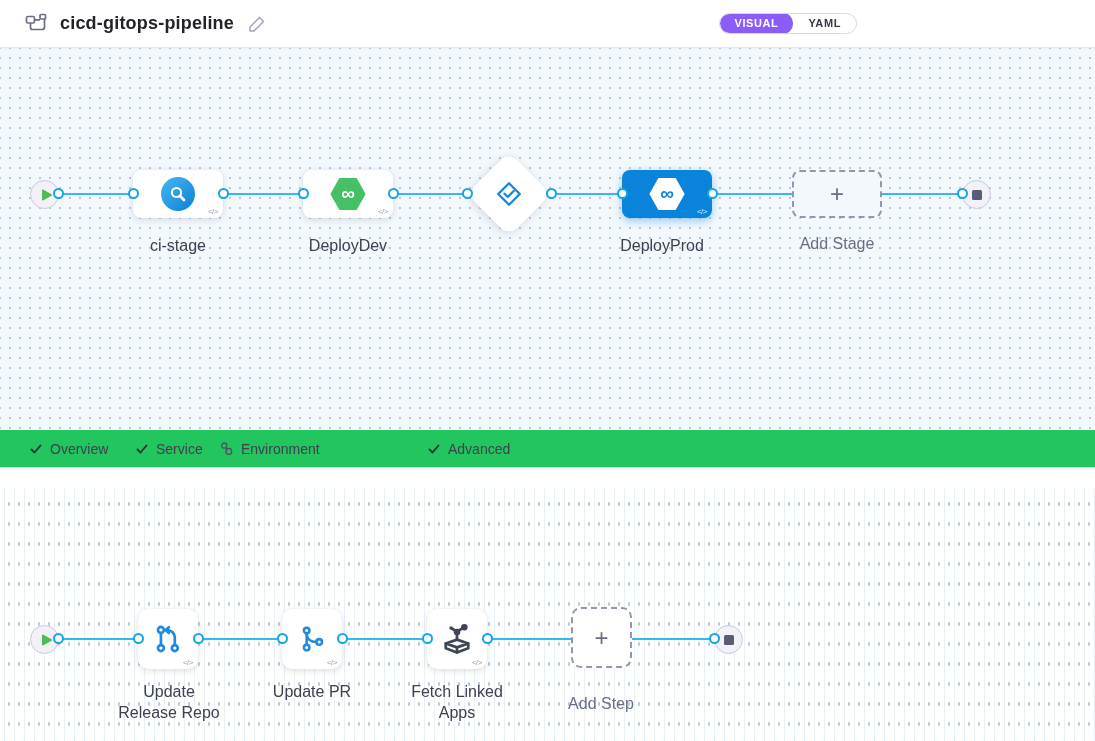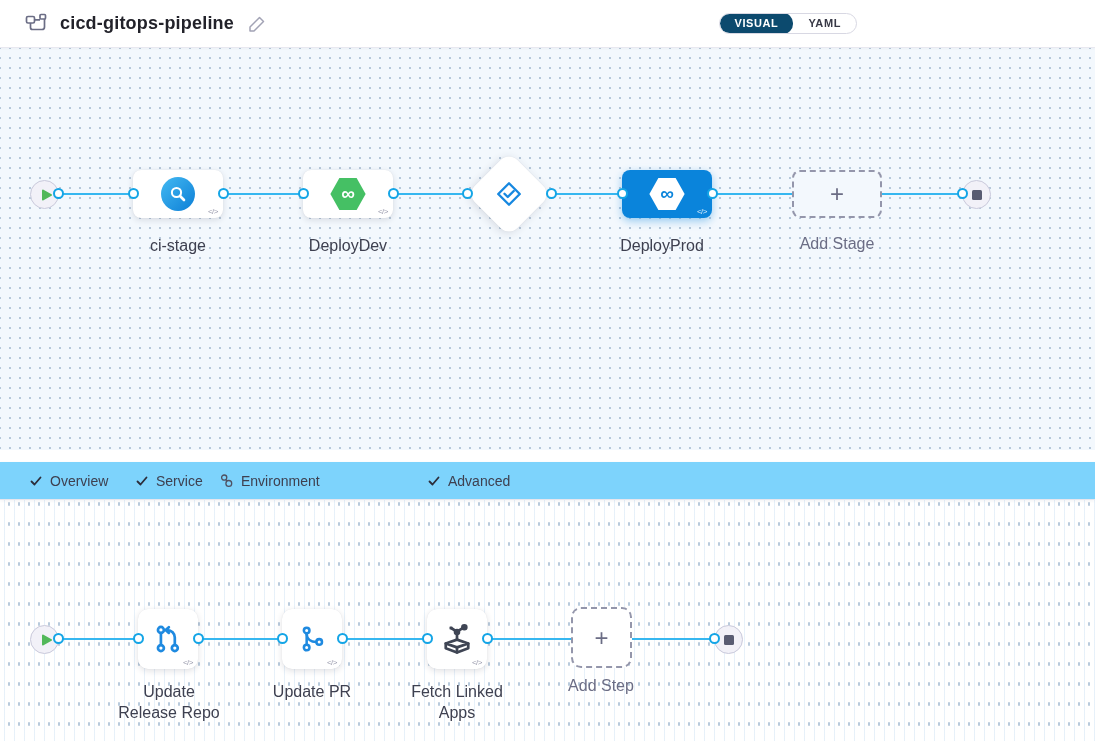--- a/index.html
+++ b/index.html
@@ -18,21 +18,21 @@
   .header h1 { font-size:18px; font-weight:700; color:#22222a; letter-spacing:.2px; }
   .header .edit-btn { background:none; border:none; margin-left:12px; cursor:pointer; width:22px; height:22px; }
   .mode-toggle {
     margin-left:auto; margin-right:214px; display:flex; align-items:center;
     border:1px solid #d8d8e3; border-radius:11px; height:21px; background:#fff; overflow:hidden;
   }
   .mode-toggle .seg {
     border:none; background:transparent; font-family:inherit; font-size:11px; font-weight:700;
     letter-spacing:.6px; color:#383946; padding:0 15px; height:21px; cursor:pointer; line-height:21px;
   }
-  .mode-toggle .seg.active { background:#0c4a6e; color:#fff; border-radius:10px; }
+  .mode-toggle .seg.active { background:#8b5cf6; color:#fff; border-radius:10px; }
 
   
   .canvas { position:absolute; left:0; right:0; }
   .canvas-top {
     top:48px; height:402px; background-color:#f3f8fd;
     background-image:radial-gradient(circle, rgba(130,160,190,.55) 1px, transparent 1.4px);
     background-size:10px 10px; background-position:5px 5px;
   }
   .canvas-bottom {
     top:488px; height:253px; background-color:#fff;
@@ -107,21 +107,21 @@
   .hex.green { background:#45c064; }
   .hex.white { background:#fff; }
   .hex .inf { font-size:19px; font-weight:700; line-height:1; margin-top:-2px; }
   .hex.green .inf { color:#fff; }
   .hex.white .inf { color:#0a84db; }
 
   .play-tri { margin-left:2px; }
 
   
   .tabbar {
-    position:absolute; top:462px; left:0; right:0; height:38px; background:#7dd3fc;
+    position:absolute; top:430px; left:0; right:0; height:38px; background:#22c55e;
     border-bottom:1px solid #e6e6ee; box-shadow:0 1px 3px rgba(40,41,61,.06); z-index:15;
   }
   .tab {
     position:absolute; top:0; height:100%; display:flex; align-items:center; gap:7px;
     padding:0 10px; background:none; border:none; cursor:pointer;
     font-family:inherit; font-size:14px; color:#3e4050;
   }
   .tab.active { font-weight:700; color:#1c1c28; }
   .tab.active::after {
     content:""; position:absolute; left:0; right:0; bottom:0; height:3px; background:#0278d5;
@@ -306,16 +306,16 @@
     <div class="port" style="left:193px; top:145px;"></div>
     <div class="port" style="left:277px; top:145px;"></div>
     <div class="port" style="left:337px; top:145px;"></div>
     <div class="port" style="left:422px; top:145px;"></div>
     <div class="port" style="left:482px; top:145px;"></div>
     <div class="port" style="left:709px; top:145px;"></div>
 
     <div class="node-label" style="left:114px; top:193px; width:110px;">Update Release Repo</div>
     <div class="node-label" style="left:257px; top:193px; width:110px;">Update PR</div>
     <div class="node-label" style="left:407px; top:193px; width:100px;">Fetch Linked Apps</div>
-    <div class="node-label dim" style="left:546px; top:187px; width:110px;">Add Step</div>
+    <div class="node-label dim" style="left:546px; top:205px; width:110px;">Add Step</div>
   </div>
 
 </div>
 
 </body></html>

